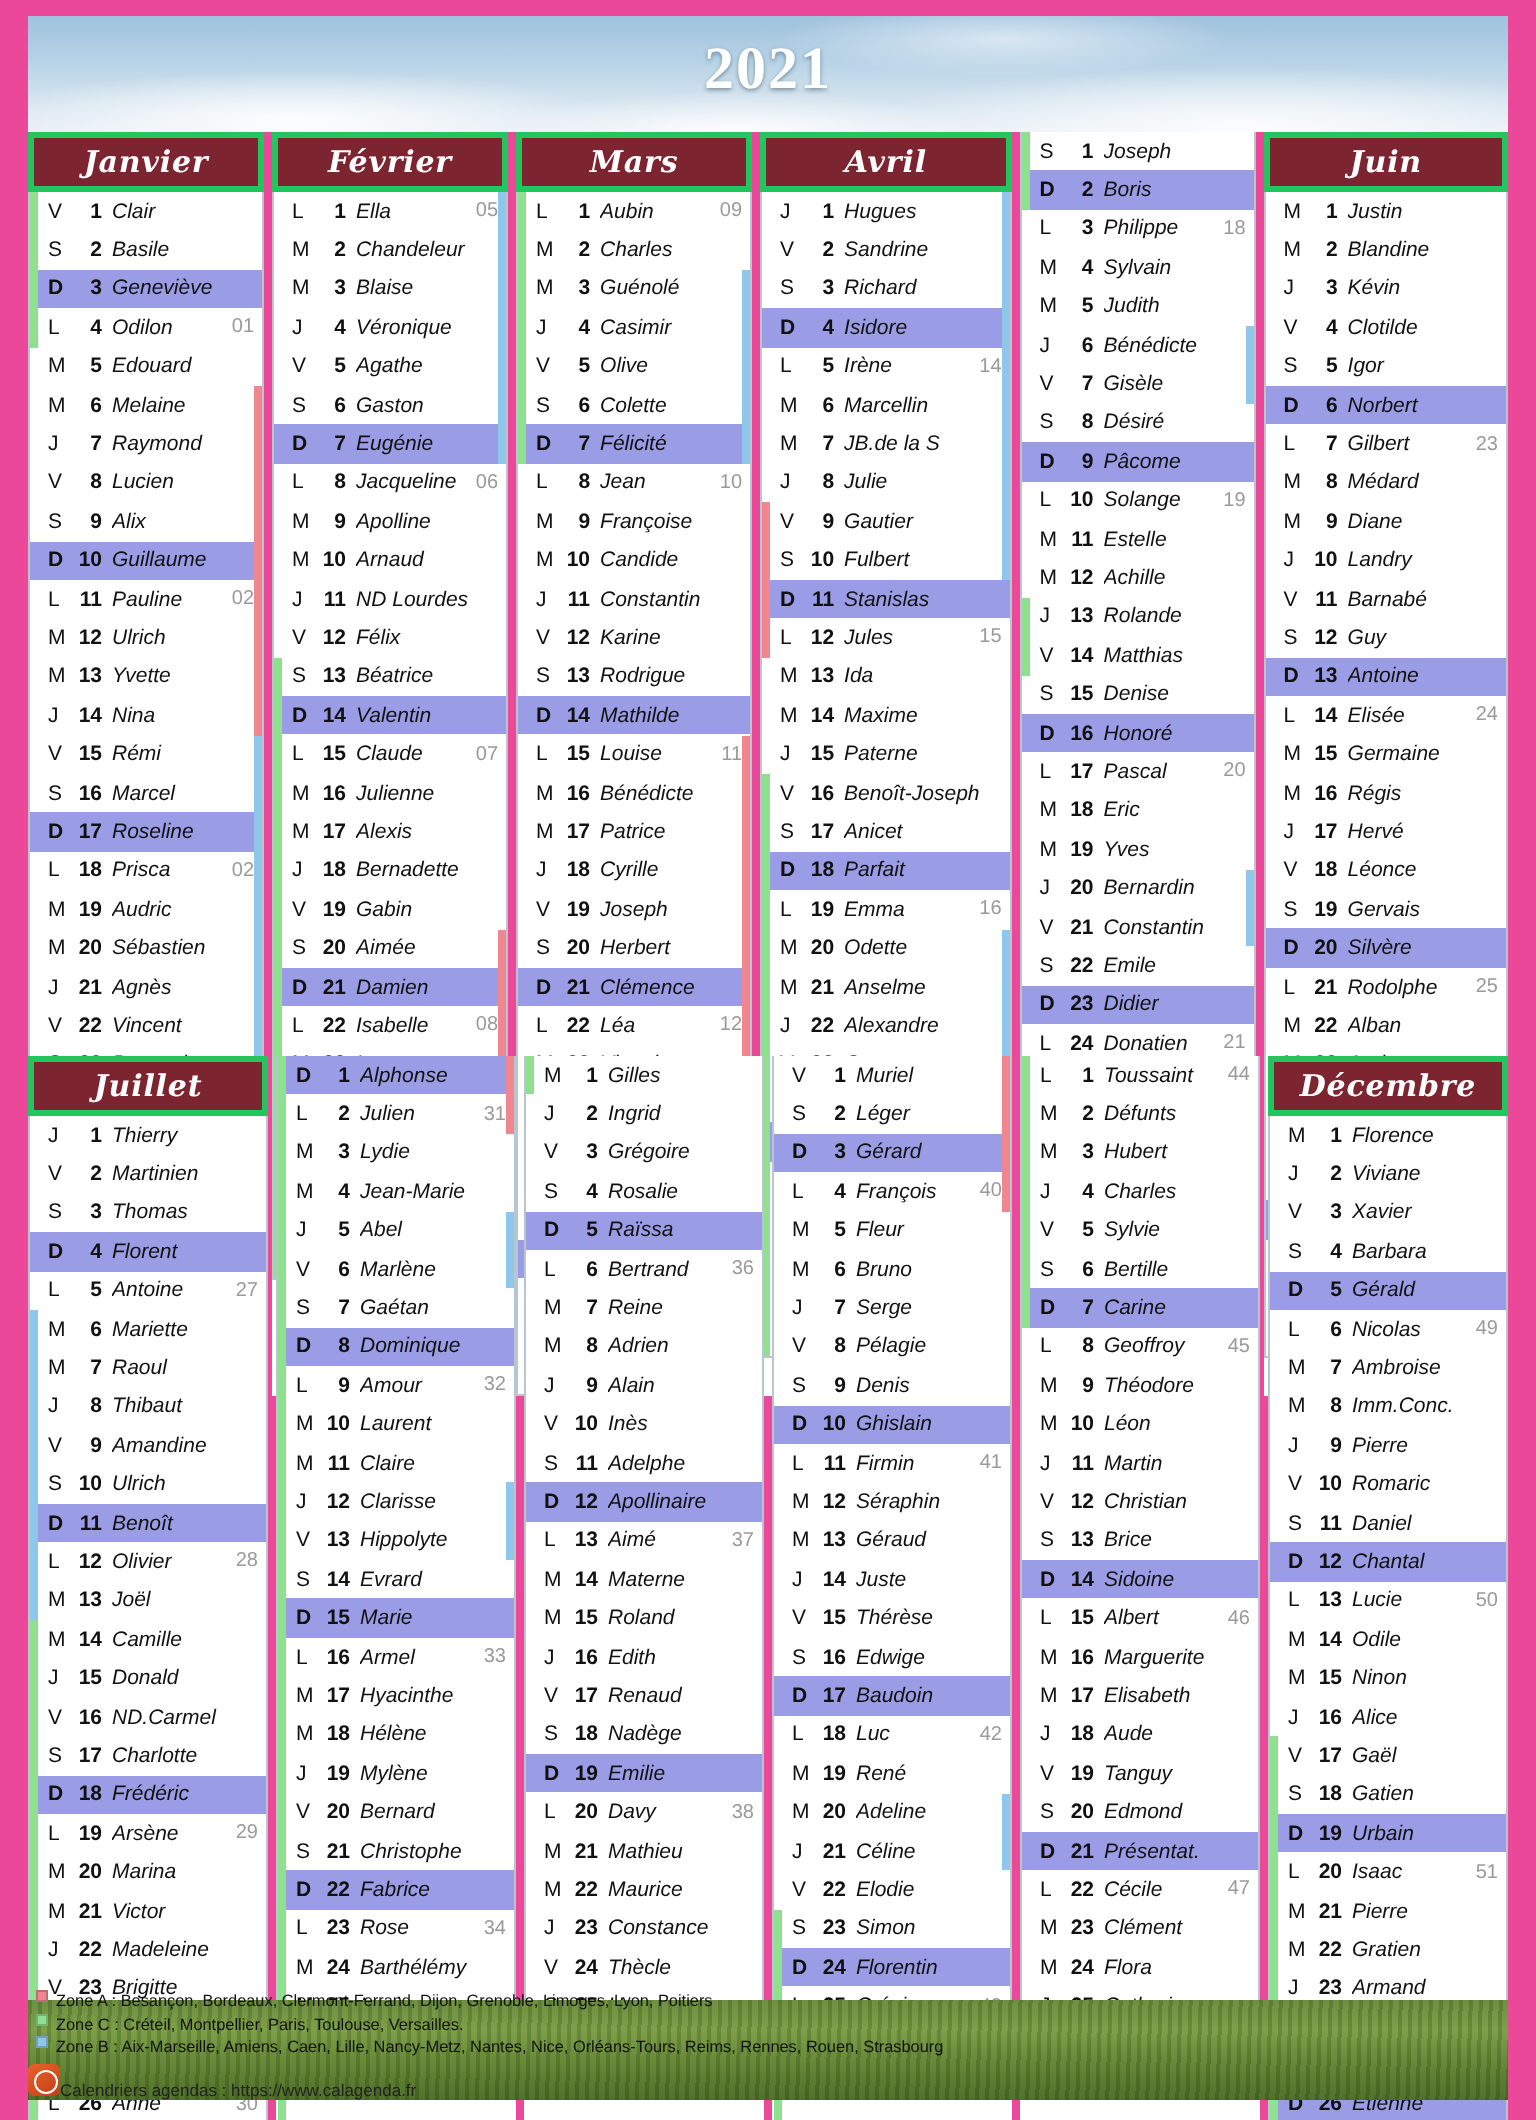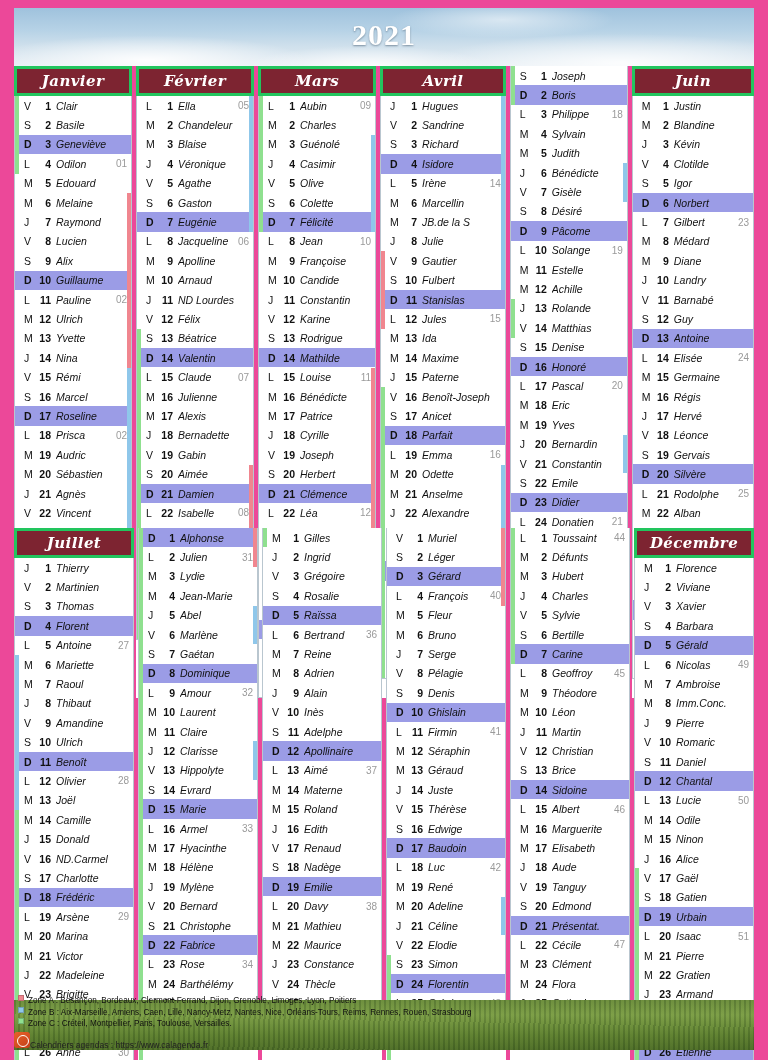--- a/index.html
+++ b/index.html
@@ -2266,25 +2266,25 @@
     </div>
 
   <div class="photo-bottom"></div>
 
   <div class="legend" id="legend">
       <div class="legend-row">
         <span class="legend-sq" style="background: rgb(240, 134, 143);"></span>
         <span>Zone A : Besançon, Bordeaux, Clermont-Ferrand, Dijon, Grenoble, Limoges, Lyon, Poitiers</span>
       </div>
       <div class="legend-row">
+        <span class="legend-sq" style="background: rgb(143, 224, 143);"></span>
+        <span>Zone C : Créteil, Montpellier, Paris, Toulouse, Versailles.</span>
+      </div>
+      <div class="legend-row">
         <span class="legend-sq" style="background: rgb(143, 199, 234);"></span>
         <span>Zone B : Aix-Marseille, Amiens, Caen, Lille, Nancy-Metz, Nantes, Nice, Orléans-Tours, Reims, Rennes, Rouen, Strasbourg</span>
-      </div>
-      <div class="legend-row">
-        <span class="legend-sq" style="background: rgb(143, 224, 143);"></span>
-        <span>Zone C : Créteil, Montpellier, Paris, Toulouse, Versailles.</span>
       </div>
     </div>
 
   <div class="logo"></div>
   <div class="footer-credit">Calendriers agendas : https://www.calagenda.fr</div>
 
 </div>
 
 </body></html>

